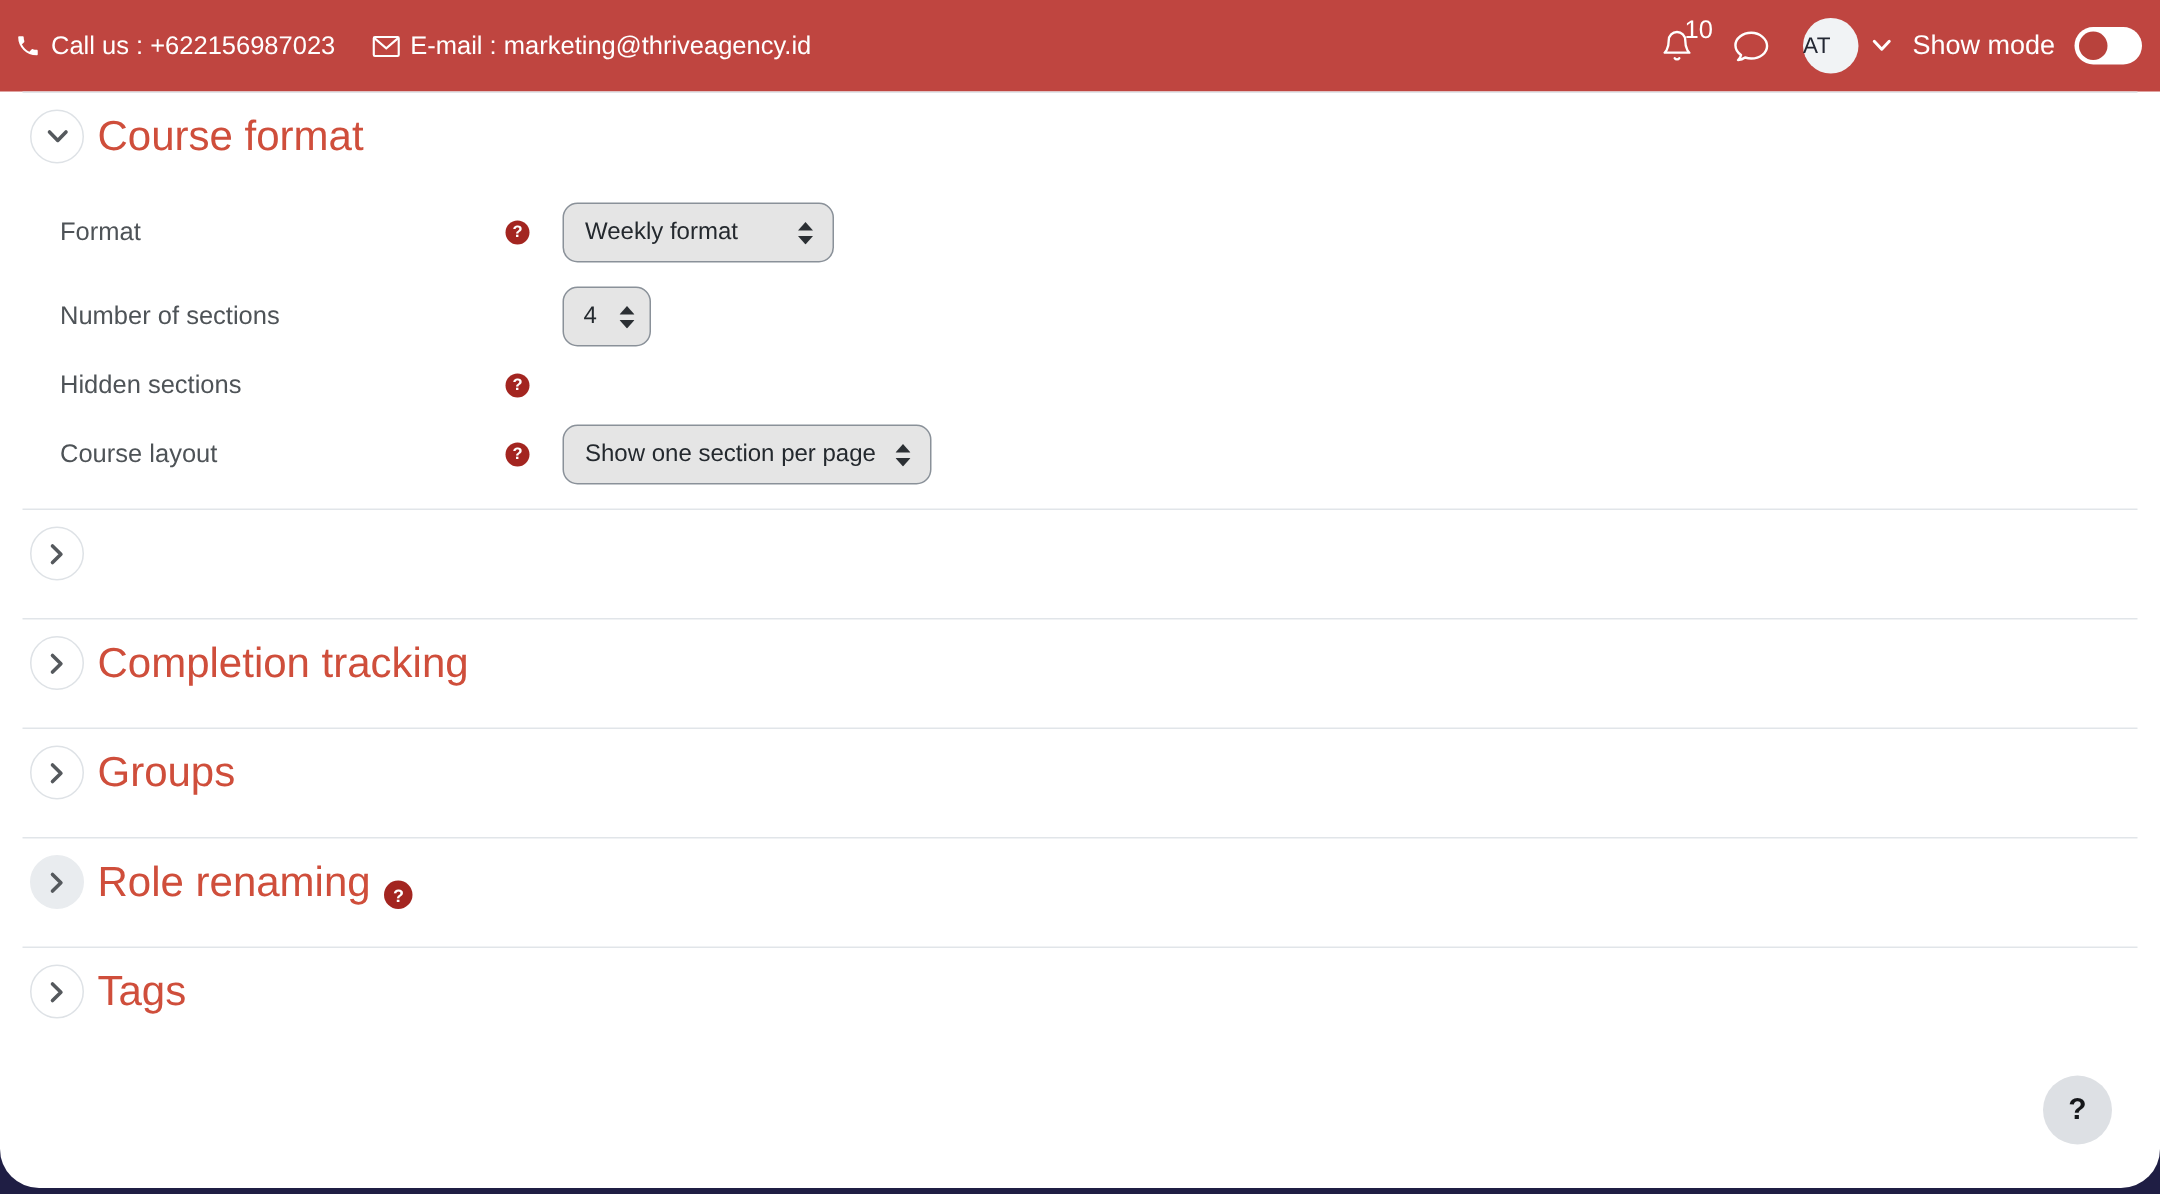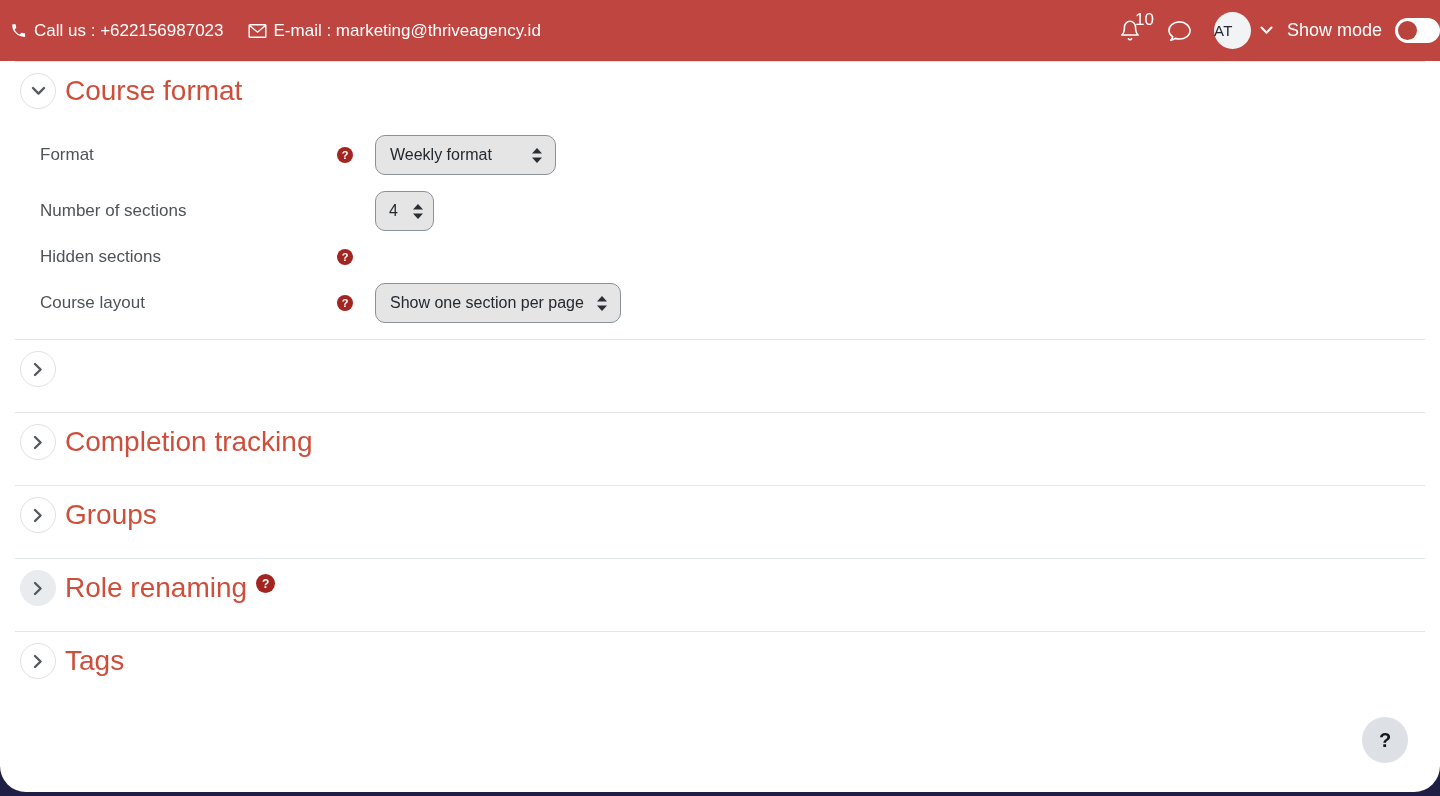--- a/index.html
+++ b/index.html
@@ -19,21 +19,21 @@
     overflow: hidden;
     z-index: 1;
   }
   
   .topbar {
     height: 61px;
     background: #bf4540;
     display: flex;
     align-items: center;
     justify-content: space-between;
-    padding: 0 0 0 10px;
+    padding: 0 12px 0 10px;
     color: #ffffff;
   }
   .contact { display: flex; align-items: center; font-size: 17px; }
   .contact .icon { display: flex; align-items: center; margin-right: 7px; }
   .contact .txt { margin-right: 24px; white-space: nowrap; }
   .actions { display: flex; align-items: center; }
   .bell-wrap { position: relative; margin-right: 26px; cursor: pointer; }
   .bell-badge {
     position: absolute; top: -9px; right: -13px;
     font-size: 17px; color: #fff; font-weight: 400;
@@ -57,21 +57,21 @@
     background: #b8423c;
   }
   
   main { display: block; }
   .section {
     margin: 0 15px;
     border-top: 1px solid #e1e5e9;
     padding: 11px 0 25px 0;
   }
   .section.expanded { padding-bottom: 16px; }
-  .sec-head { display: flex; align-items: flex-start; cursor: pointer; }
+  .sec-head { display: flex; align-items: flex-end; cursor: pointer; }
   .chev-circle {
     width: 36px; height: 36px; border-radius: 50%;
     border: 1px solid #dee2e6; background: #fff;
     display: flex; align-items: center; justify-content: center;
     flex: 0 0 36px; margin-left: 5px;
   }
   .chev-circle.filled { background: #e9ecef; border-color: #e9ecef; }
   .sec-title {
     font-size: 28px; font-weight: 400; color: #cf4e3b;
     margin: 0 0 0 9px; line-height: 36px; white-space: nowrap;

